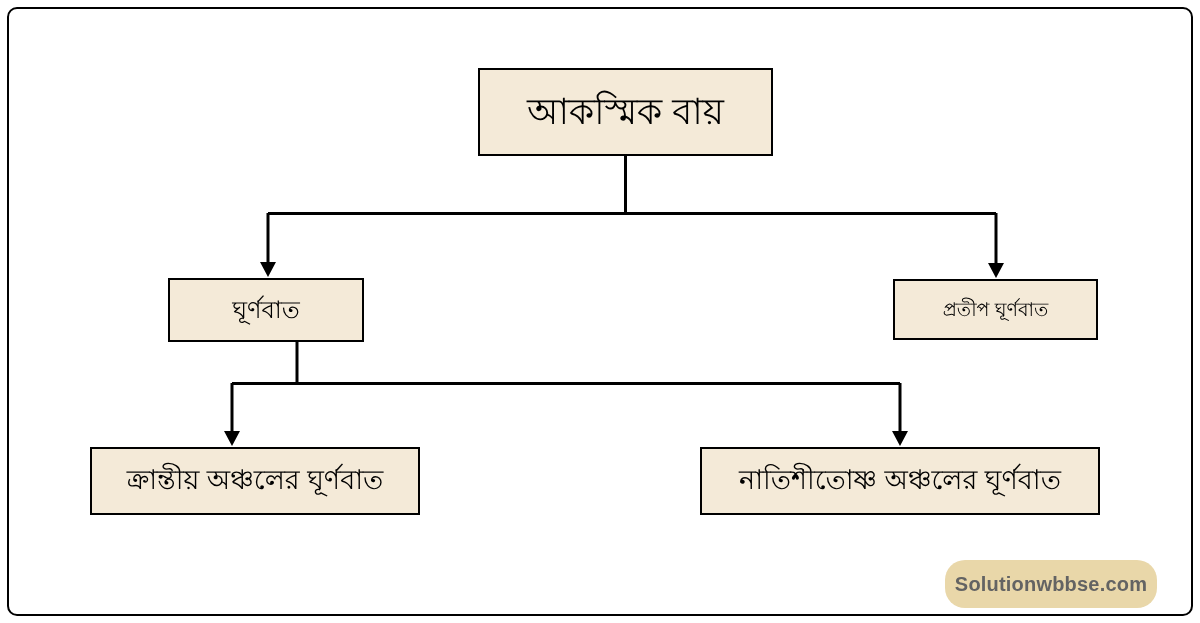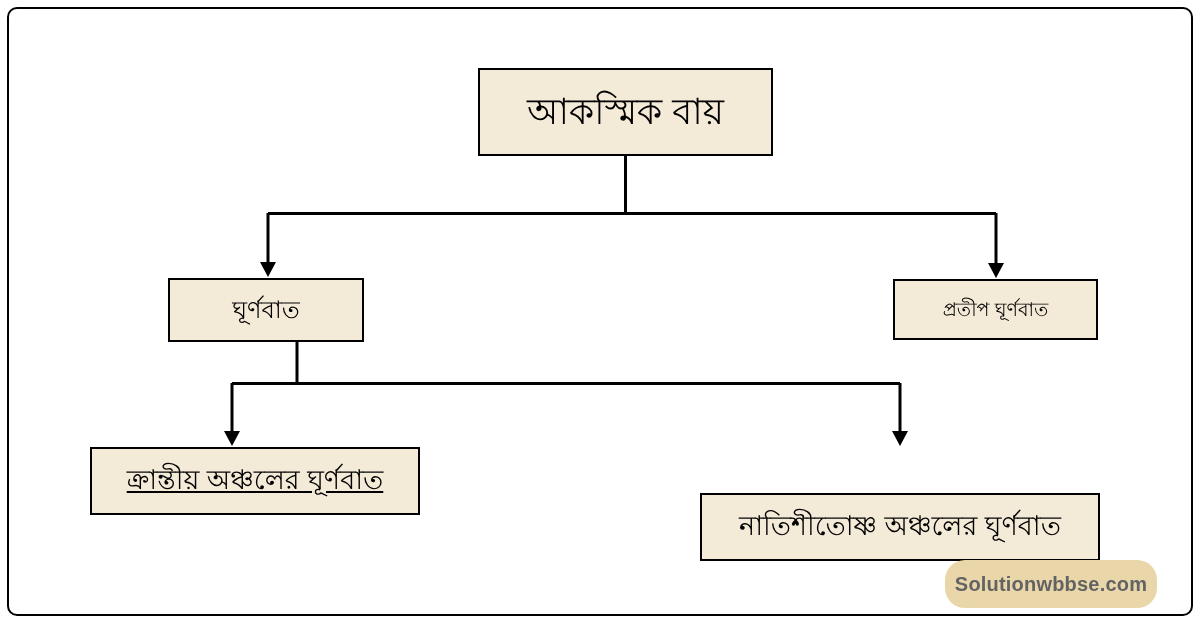--- a/index.html
+++ b/index.html
@@ -50,27 +50,25 @@
   }
   .node-anticyclone {
     left: 893px; top: 279px;
     width: 205px; height: 61px;
     font-size: 19px;
   }
   .node-tropical {
     left: 90px; top: 447px;
     width: 330px; height: 68px;
     font-size: 27px;
-    text-decoration: underline;
   }
   .node-temperate {
     left: 700px; top: 447px;
     width: 400px; height: 68px;
     font-size: 27px;
-    margin-top: 46px;
   }
   .watermark {
     position: absolute;
     left: 945px; top: 560px;
     width: 212px; height: 48px;
     background: var(--watermark-bg, #e9d7a9);
     border-radius: 20px;
     display: flex;
     align-items: center;
     justify-content: center;

